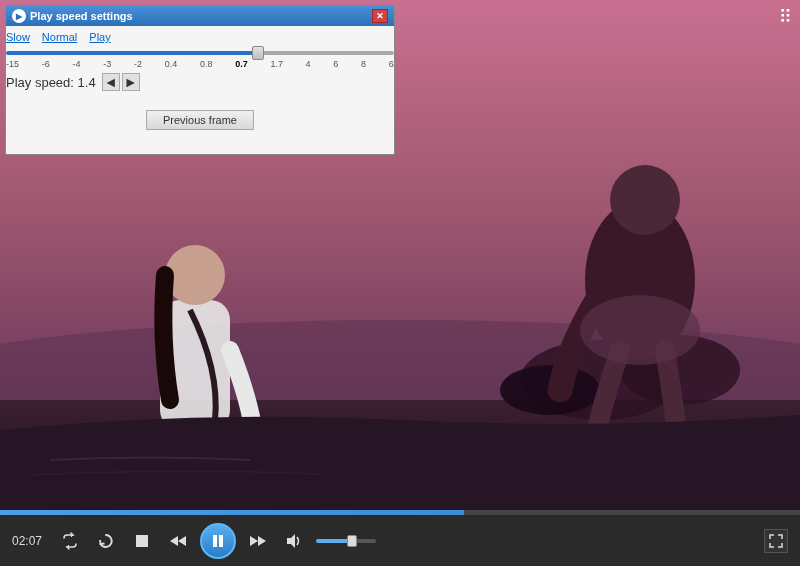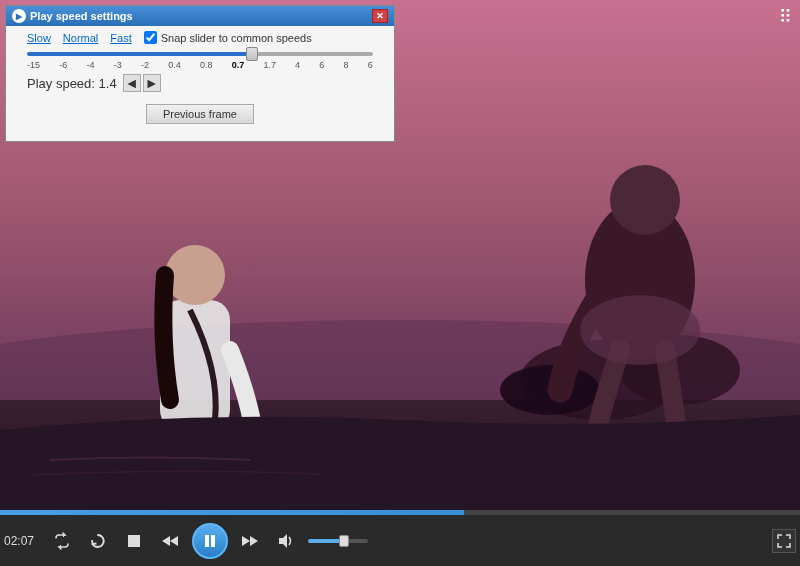--- a/index.html
+++ b/index.html
@@ -66,21 +66,21 @@
       background: #cc4444;
       border: 1px solid #aa2222;
       color: white;
       font-size: 9px;
       display: flex;
       align-items: center;
       justify-content: center;
       cursor: pointer;
     }
     .speed-popup-body {
-      padding: 5px 21px;
+      padding: 5px 0;
     }
     .speed-controls-row {
       display: flex;
       align-items: center;
       gap: 12px;
       margin-bottom: 4px;
     }
     .speed-link {
       color: #0066cc;
       text-decoration: underline;
@@ -156,21 +156,21 @@
       align-items: center;
       justify-content: center;
       cursor: pointer;
       font-size: 14px;
       color: #333;
     }
 
     
     .prev-frame-btn {
       display: block;
-      margin: 12px auto;
+      margin: 19px auto;
       padding: 3px 16px;
       background: linear-gradient(to bottom, #f0f0f0, #d8d8d8);
       border: 1px solid #aaa;
       font-size: 11px;
       cursor: pointer;
       color: #333;
     }
 
     
     .controls-bar {
@@ -192,21 +192,21 @@
     }
     .progress-fill {
       height: 100%;
       background: linear-gradient(to right, #4a9ee8, #3a8ed8);
       width: 58%;
     }
     .controls-row {
       flex: 1;
       display: flex;
       align-items: center;
-      padding: 0 4px;
+      padding: 0 12px;
       gap: 8px;
     }
     .time-display {
       color: #ddd;
       font-size: 12px;
       min-width: 36px;
     }
     .ctrl-btn {
       color: #ddd;
       font-size: 18px;
@@ -351,25 +351,21 @@
     <div class="speed-popup-header-left">
       <div class="header-icon">▶</div>
       <span>Play speed settings</span>
     </div>
     <div class="speed-popup-close">✕</div>
   </div>
   <div class="speed-popup-body">
     <div class="speed-controls-row">
       <span class="speed-link">Slow</span>
       <span class="speed-link normal">Normal</span>
-      <span class="speed-link">Fast</span>
-      <div class="snap-checkbox-row">
-        <input type="checkbox" checked="" style="">
-        <span>Snap slider to common speeds</span>
-      </div>
+      <span class="speed-link">Play</span>
     </div>
 
     <div class="slider-container">
       <div class="slider-track">
         <div class="slider-thumb"></div>
       </div>
       <div class="slider-labels">
         <span>-15</span>
         <span>-6</span>
         <span>-4</span>

